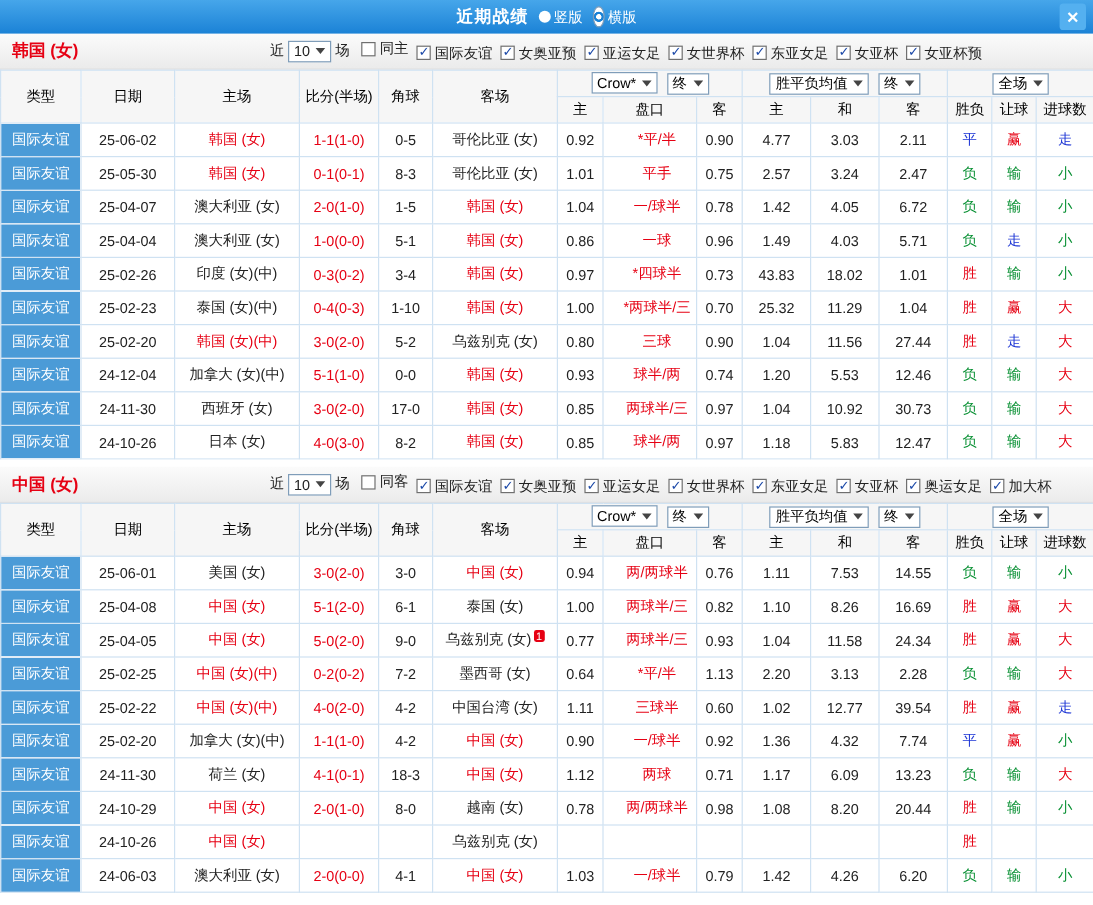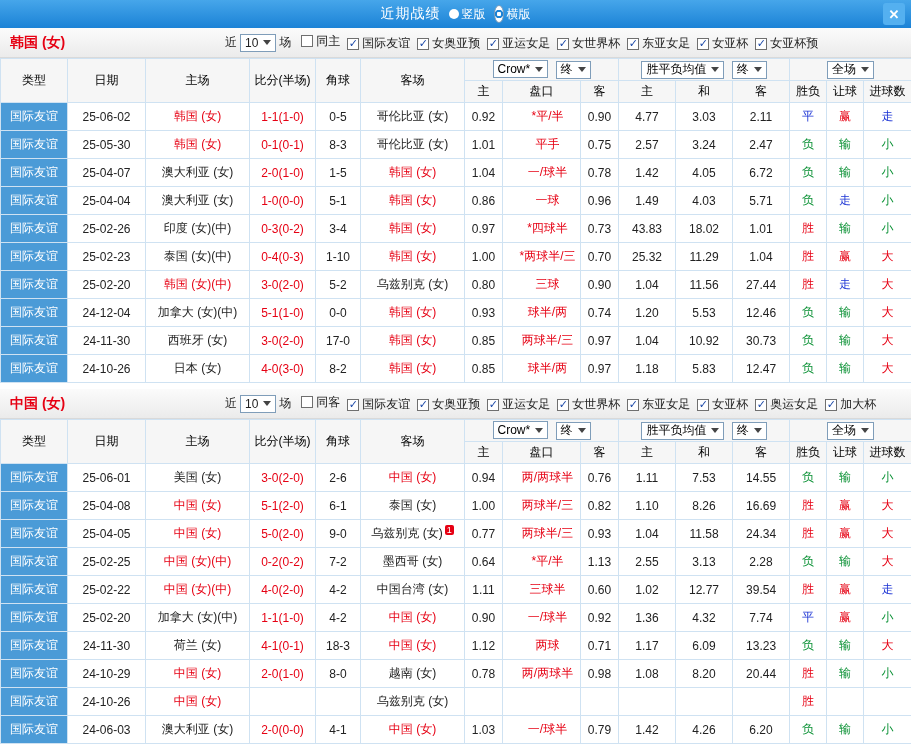--- a/index.html
+++ b/index.html
@@ -2,21 +2,21 @@
 <html><head>
 <meta charset="utf-8">
 <style>
   * { margin:0; padding:0; box-sizing:border-box; }
   html,body { width:911px; height:754px; overflow:hidden; background:#fff;
     font-family:"Liberation Sans","DejaVu Sans",sans-serif; font-size:12px; color:#222; }
 
   
   .titlebar { height:28px; background:linear-gradient(#46a6ea,#1b82d6);
     display:flex; align-items:center; justify-content:center; position:relative; color:#fff; }
-  .titlebar .page-title { font-weight:normal; font-size:14px; letter-spacing:1px; }
+  .titlebar .page-title { font-weight:bold; font-size:14px; letter-spacing:1px; }
   .radio { display:inline-flex; align-items:center; gap:3px; margin-left:8px; cursor:pointer; font-size:12px; }
   .rdot { width:10px; height:10px; border-radius:50%; background:#fff; display:inline-block; }
   .rdot.sel { background:radial-gradient(circle at center,#ffffff 0 2px,#1b82d6 2.5px 4px,#ffffff 4.5px); }
   .close-btn { position:absolute; right:6px; top:3px; width:22px; height:22px; border:none;
     background:#54b0f0; color:#fff; font-size:13px; font-weight:bold; cursor:pointer;
     border-radius:3px; display:flex; align-items:center; justify-content:center; }
 
   
   .section-bar { height:30px; display:flex; align-items:center;
     background:linear-gradient(#fbfbfb,#ebebeb); border-bottom:1px solid #d9d9d9; padding:0 10px; }
@@ -459,21 +459,21 @@
         <th>让球</th>
         <th>进球数</th>
       </tr>
     </thead>
     <tbody>
         <tr>
           <td class="c-type">国际友谊</td>
           <td class="c-date">25-06-01</td>
           <td class="c-team">美国 (女)</td>
           <td class="c-score">3-0(2-0)</td>
-          <td class="c-corner">2-6</td>
+          <td class="c-corner">3-0</td>
           <td class="c-team hl">中国 (女)</td>
           <td class="c-odd">0.94</td>
           <td class="c-hcap">两/两球半</td>
           <td class="c-odd">0.76</td>
           <td class="c-avg">1.11</td>
           <td class="c-avg">7.53</td>
           <td class="c-avg">14.55</td>
           <td class="c-res" style="color: rgb(8, 144, 51);">负</td>
           <td class="c-res" style="color: rgb(8, 144, 51);">输</td>
           <td class="c-res" style="color: rgb(8, 144, 51);">小</td>
@@ -515,21 +515,21 @@
         <tr>
           <td class="c-type">国际友谊</td>
           <td class="c-date">25-02-25</td>
           <td class="c-team hl">中国 (女)(中)</td>
           <td class="c-score">0-2(0-2)</td>
           <td class="c-corner">7-2</td>
           <td class="c-team">墨西哥 (女)</td>
           <td class="c-odd">0.64</td>
           <td class="c-hcap">*平/半</td>
           <td class="c-odd">1.13</td>
-          <td class="c-avg">2.55</td>
+          <td class="c-avg">2.20</td>
           <td class="c-avg">3.13</td>
           <td class="c-avg">2.28</td>
           <td class="c-res" style="color: rgb(8, 144, 51);">负</td>
           <td class="c-res" style="color: rgb(8, 144, 51);">输</td>
           <td class="c-res" style="color: rgb(230, 0, 19);">大</td>
         </tr>
         <tr>
           <td class="c-type">国际友谊</td>
           <td class="c-date">25-02-22</td>
           <td class="c-team hl">中国 (女)(中)</td>

